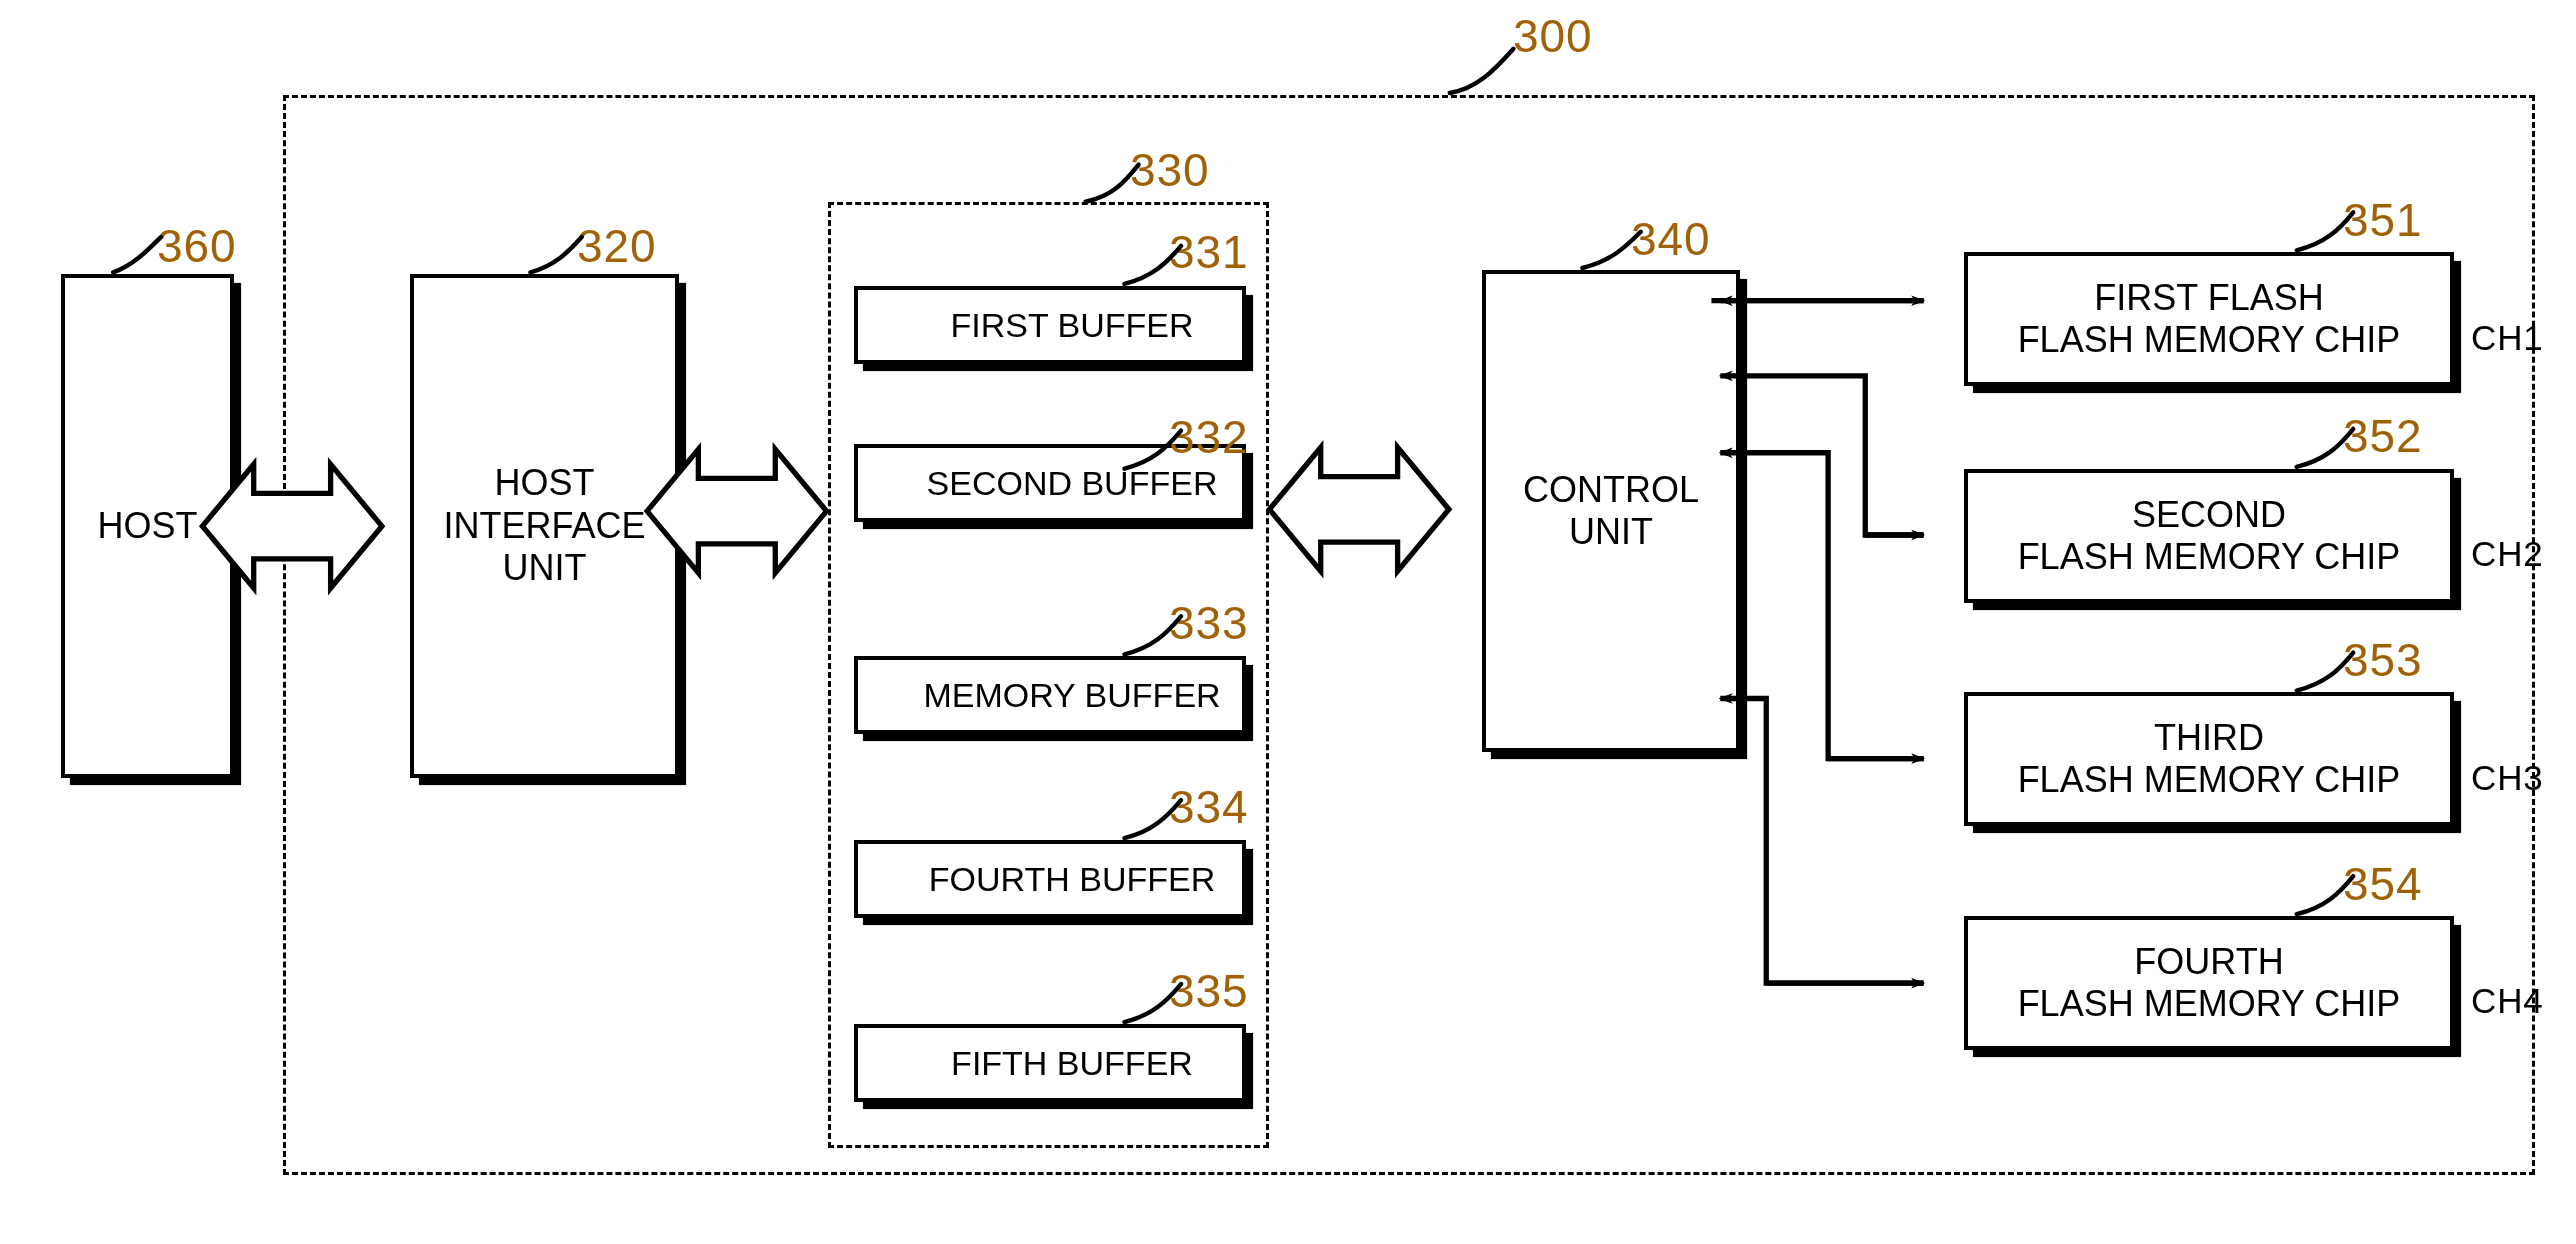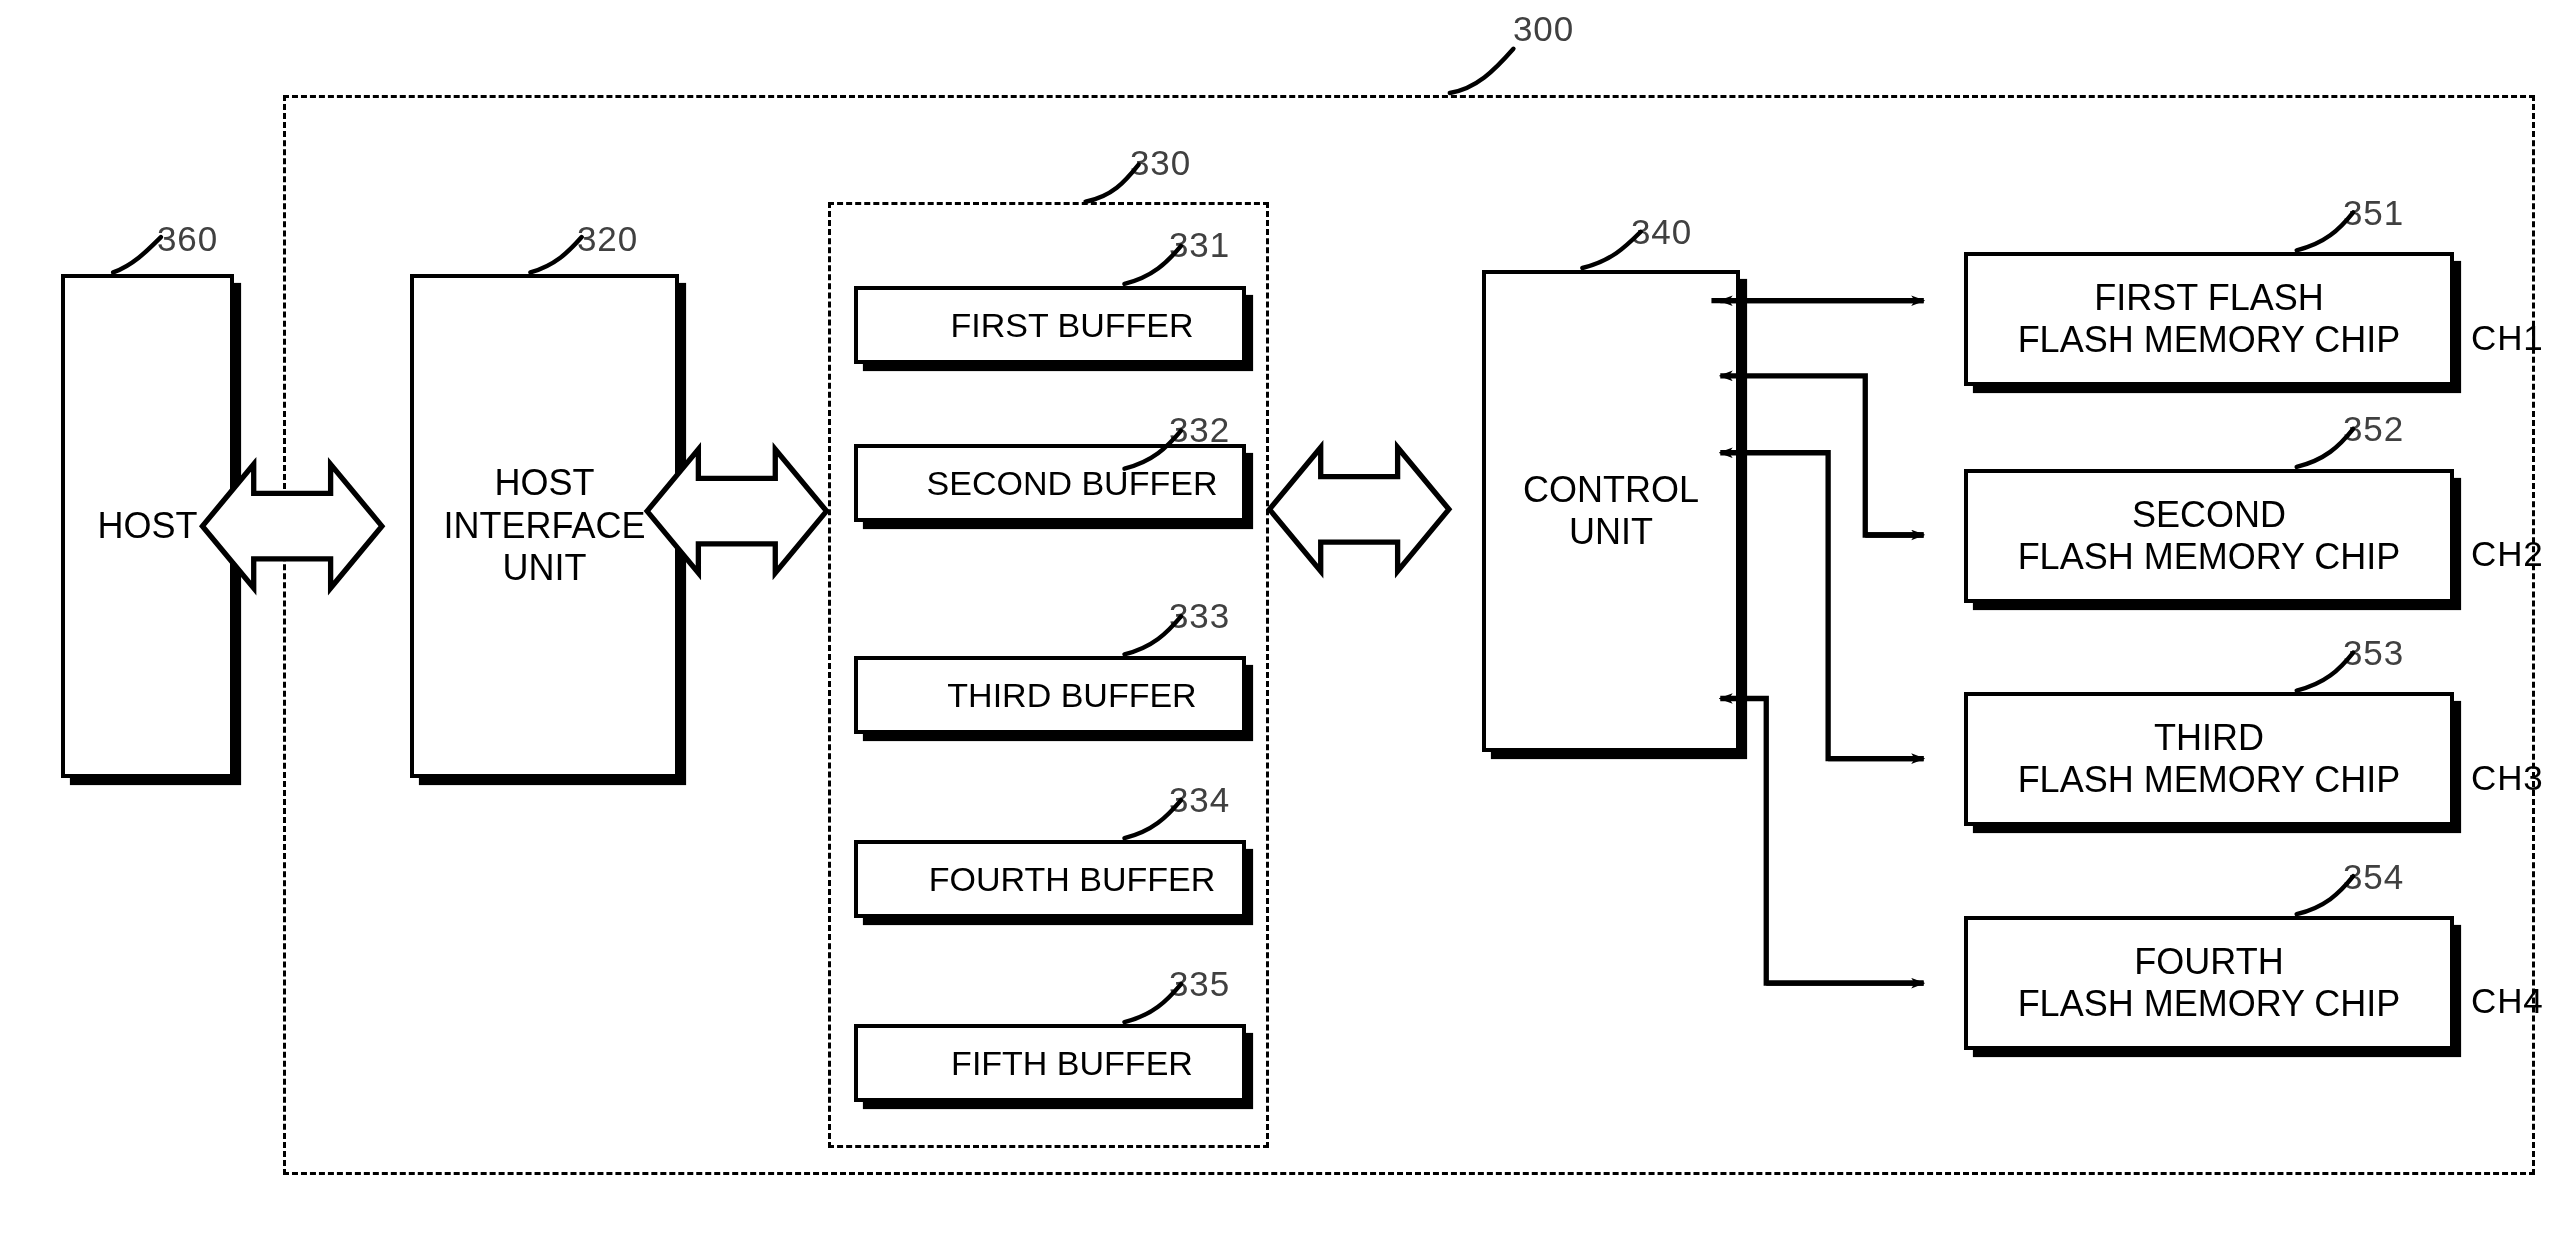--- a/index.html
+++ b/index.html
@@ -36,24 +36,24 @@
     align-items:center;
     justify-content:center;
     text-align:center;
     line-height:1.18;
   }
   .blk span{display:block;white-space:pre-line;}
 
   
   .ref{
     position:absolute;
-    font-size:35px;
+    font-size:46px;
     letter-spacing:0.9px;
     white-space:nowrap;
-    color:#404040;
+    color:#a16207;
   }
 
   
   .ch-label{
     position:absolute;
     font-size:35px;
     letter-spacing:0.9px;
     white-space:nowrap;
     margin-left:24px;
   }
@@ -90,21 +90,21 @@
 
   <div class="blk t30" style="left:854px; top:286px; width:392px; height:78px;">
     <span>FIRST BUFFER</span>
   </div>
 
   <div class="blk t30" style="left:854px; top:444px; width:392px; height:78px;justify-content:center;">
     <span>SECOND BUFFER</span>
   </div>
 
   <div class="blk t30" style="left:854px; top:656px; width:392px; height:78px;">
-    <span>THIRD BUFFER</span>
+    <span>MEMORY BUFFER</span>
   </div>
 
   <div class="blk t30" style="left:854px; top:840px; width:392px; height:78px;text-align:right;">
     <span>FOURTH BUFFER</span>
   </div>
 
   <div class="blk t30" style="left:854px; top:1024px; width:392px; height:78px;">
     <span>FIFTH BUFFER</span>
   </div>
 

